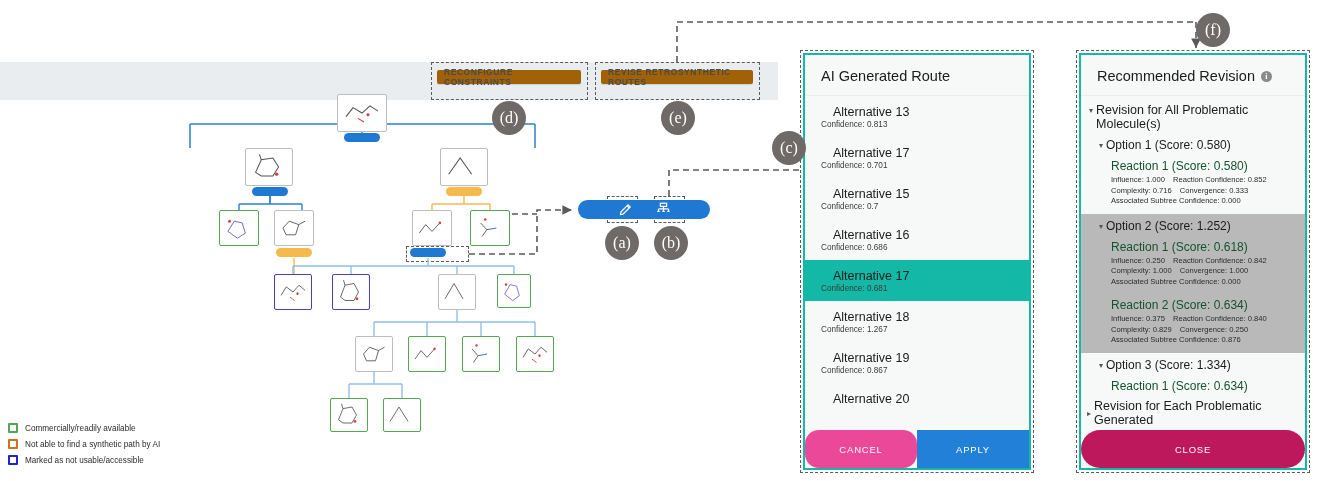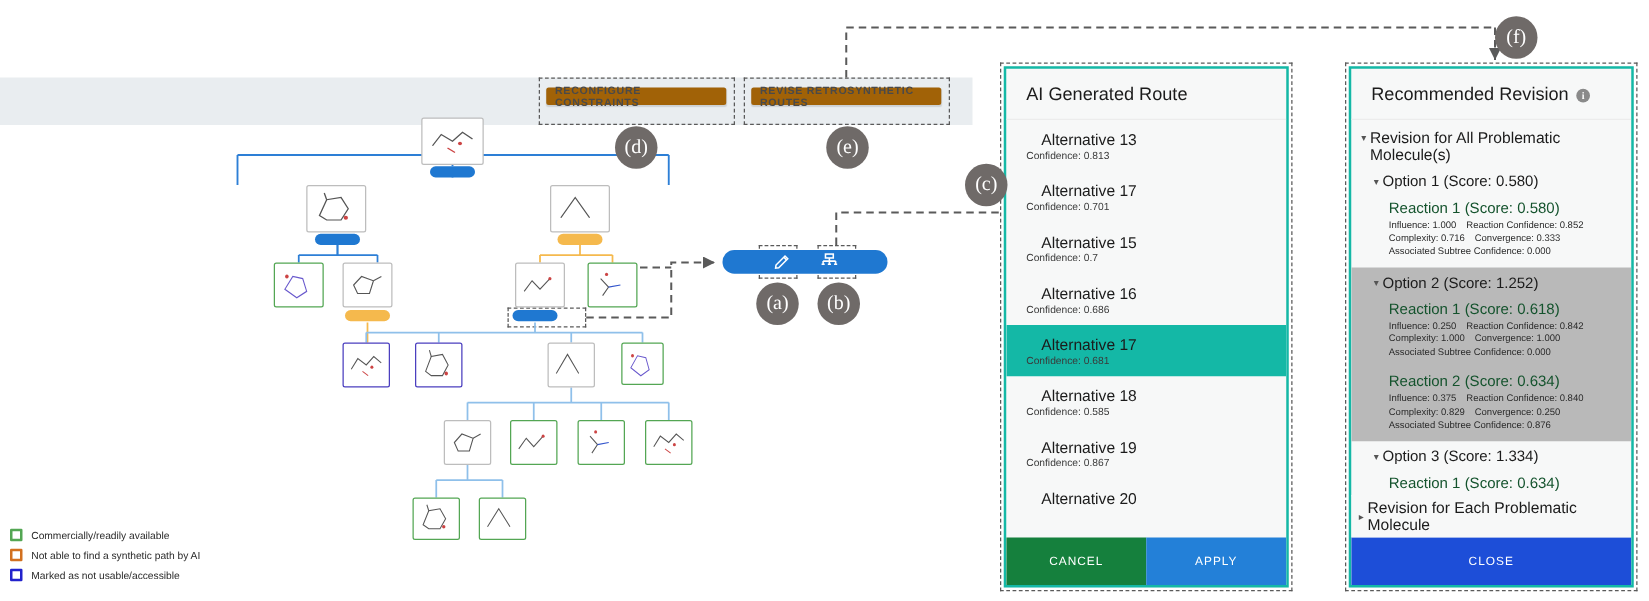--- a/index.html
+++ b/index.html
@@ -124,23 +124,23 @@
   .alt-item { padding:9px 16px 8px 16px; }
   .alt-item.sel { background:#14b8a6; }
   .alt-name { font-size:12.5px; color:#1b1b1b;margin-left:12px; }
   .alt-conf { font-size:8.2px; color:#3a3a3a; margin-top:1px; }
 
   .panel-actions { display:flex; flex:0 0 auto; height:38px; }
   .pa-btn {
     flex:1; display:flex; align-items:center; justify-content:center;
     font-size:9.5px; letter-spacing:.8px; color:#fff; cursor:pointer;
   }
-  .pa-cancel { background:#15803d; }
+  .pa-cancel { background:#ec4899;border-radius:14px; }
   .pa-apply  { background:#2380d8; }
-  .pa-close  { background:#1d4ed8; }
+  .pa-close  { background:#be185d;border-radius:19px; }
 
   
   .rev-scroll { position:absolute; left:0; top:0; right:0; bottom:0; }
   .rev-l1 { padding:7px 10px 2px 8px; font-size:12.5px; color:#1b1b1b; display:flex; align-items:flex-start; gap:3px;}
   .rev-l2 { padding:5px 10px 2px 18px; font-size:12px; color:#1b1b1b; display:flex; align-items:flex-start; gap:3px;}
   .opt-group.hl { background:#b9b9b9; }
   .rxn { padding:4px 10px 7px 30px; }
   .rxn-title { font-size:12px; color:#14532d; margin-bottom:2px; }
   .rxn-line { font-size:7.6px; color:#2b2b2b; line-height:10.5px; }
   .rxn-line span.gap { display:inline-block; width:8px; }
@@ -396,21 +396,21 @@
         <div class="alt-item">
           <div class="alt-name">Alternative 16</div>
           <div class="alt-conf">Confidence: 0.686</div>
         </div>
         <div class="alt-item sel">
           <div class="alt-name">Alternative 17</div>
           <div class="alt-conf">Confidence: 0.681</div>
         </div>
         <div class="alt-item">
           <div class="alt-name">Alternative 18</div>
-          <div class="alt-conf">Confidence: 0.585</div>
+          <div class="alt-conf">Confidence: 1.267</div>
         </div>
         <div class="alt-item">
           <div class="alt-name">Alternative 19</div>
           <div class="alt-conf">Confidence: 0.867</div>
         </div>
         <div class="alt-item">
           <div class="alt-name">Alternative 20</div>
           <div class="alt-conf"></div>
         </div>
       </div>
@@ -467,19 +467,19 @@
             <span class="caret">▾</span>
             <span>Option 3 (Score: 1.334)</span>
           </div>
           <div class="rxn">
             <div class="rxn-title">Reaction 1 (Score: 0.634)</div>
           </div>
         </div>
       </div>
     <div class="rev-footer-row">
       <span class="caret">▸</span>
-      <span>Revision for Each Problematic Molecule</span>
+      <span>Revision for Each Problematic Generated</span>
     </div>
   </div>
   <div class="panel-actions">
     <div class="pa-btn pa-close">CLOSE</div>
   </div>
 </div>
 
 </body></html>

